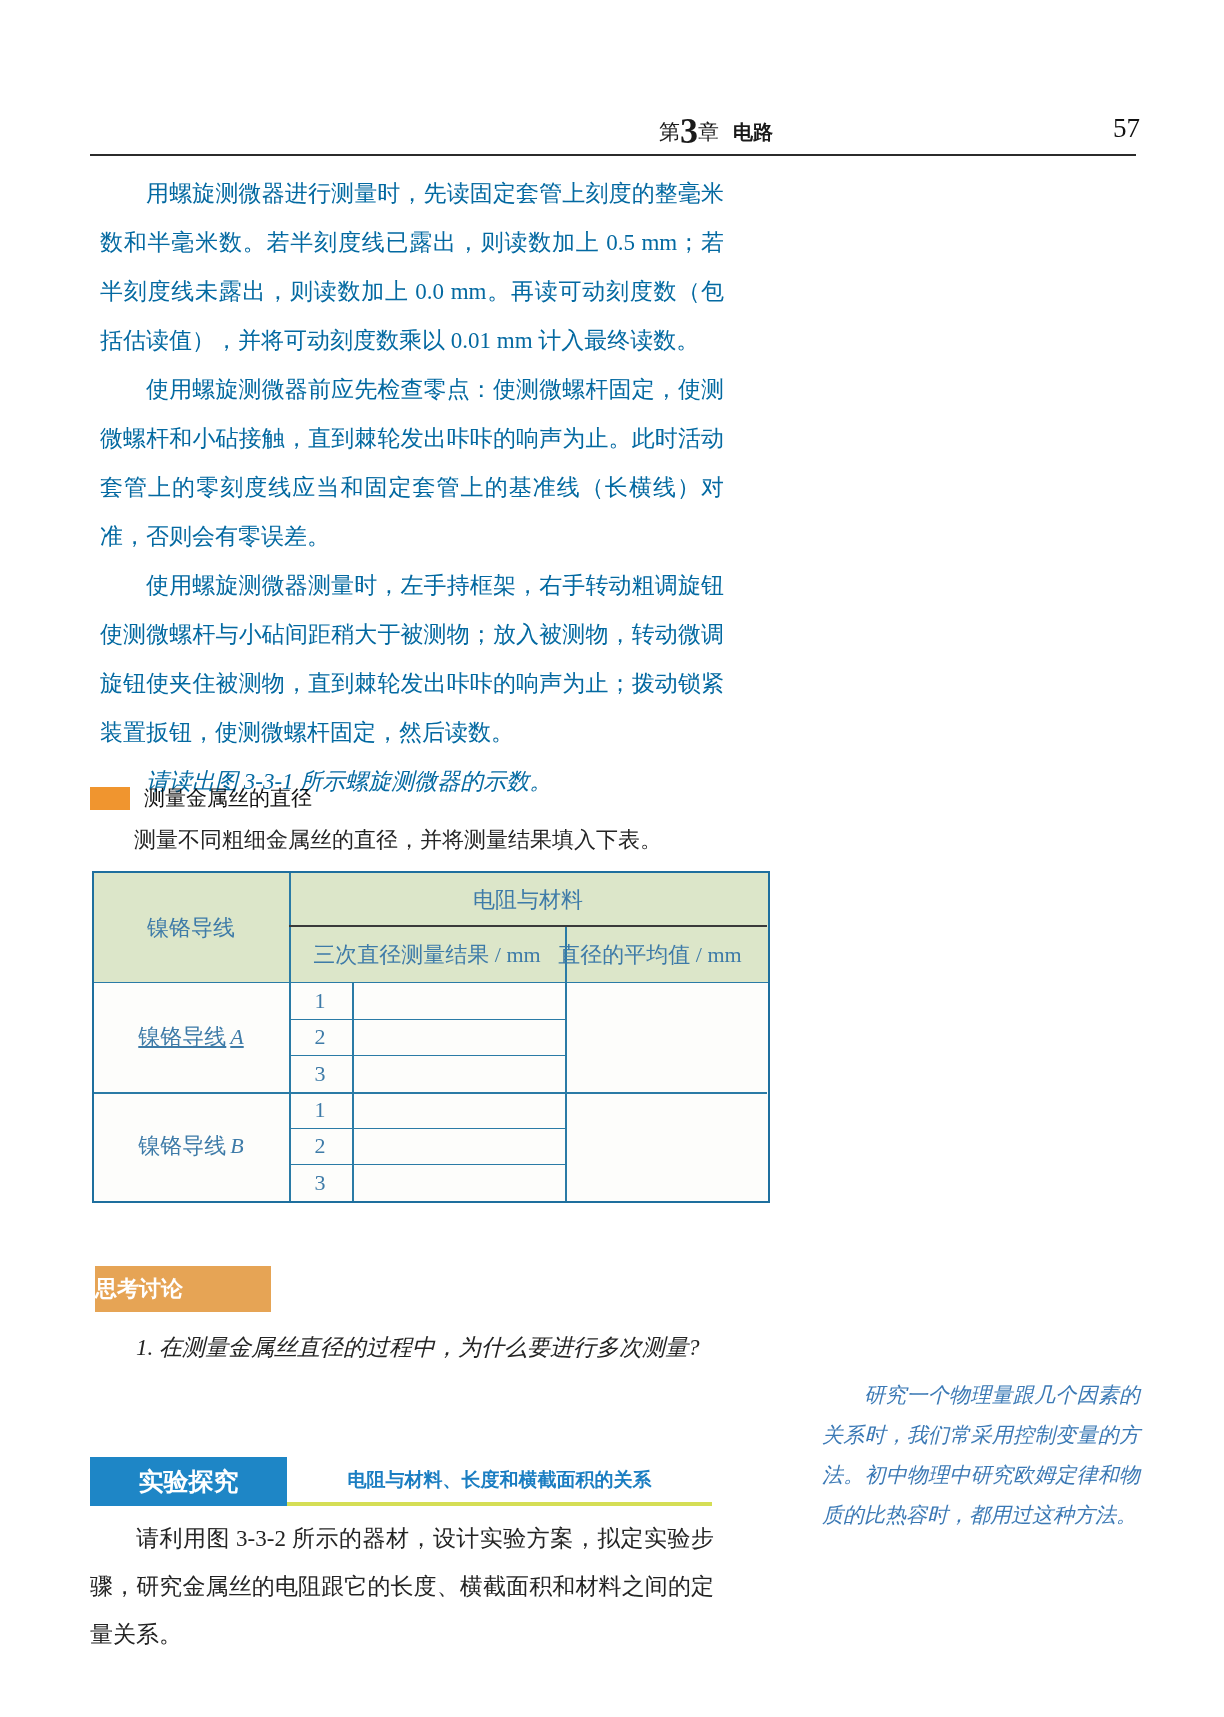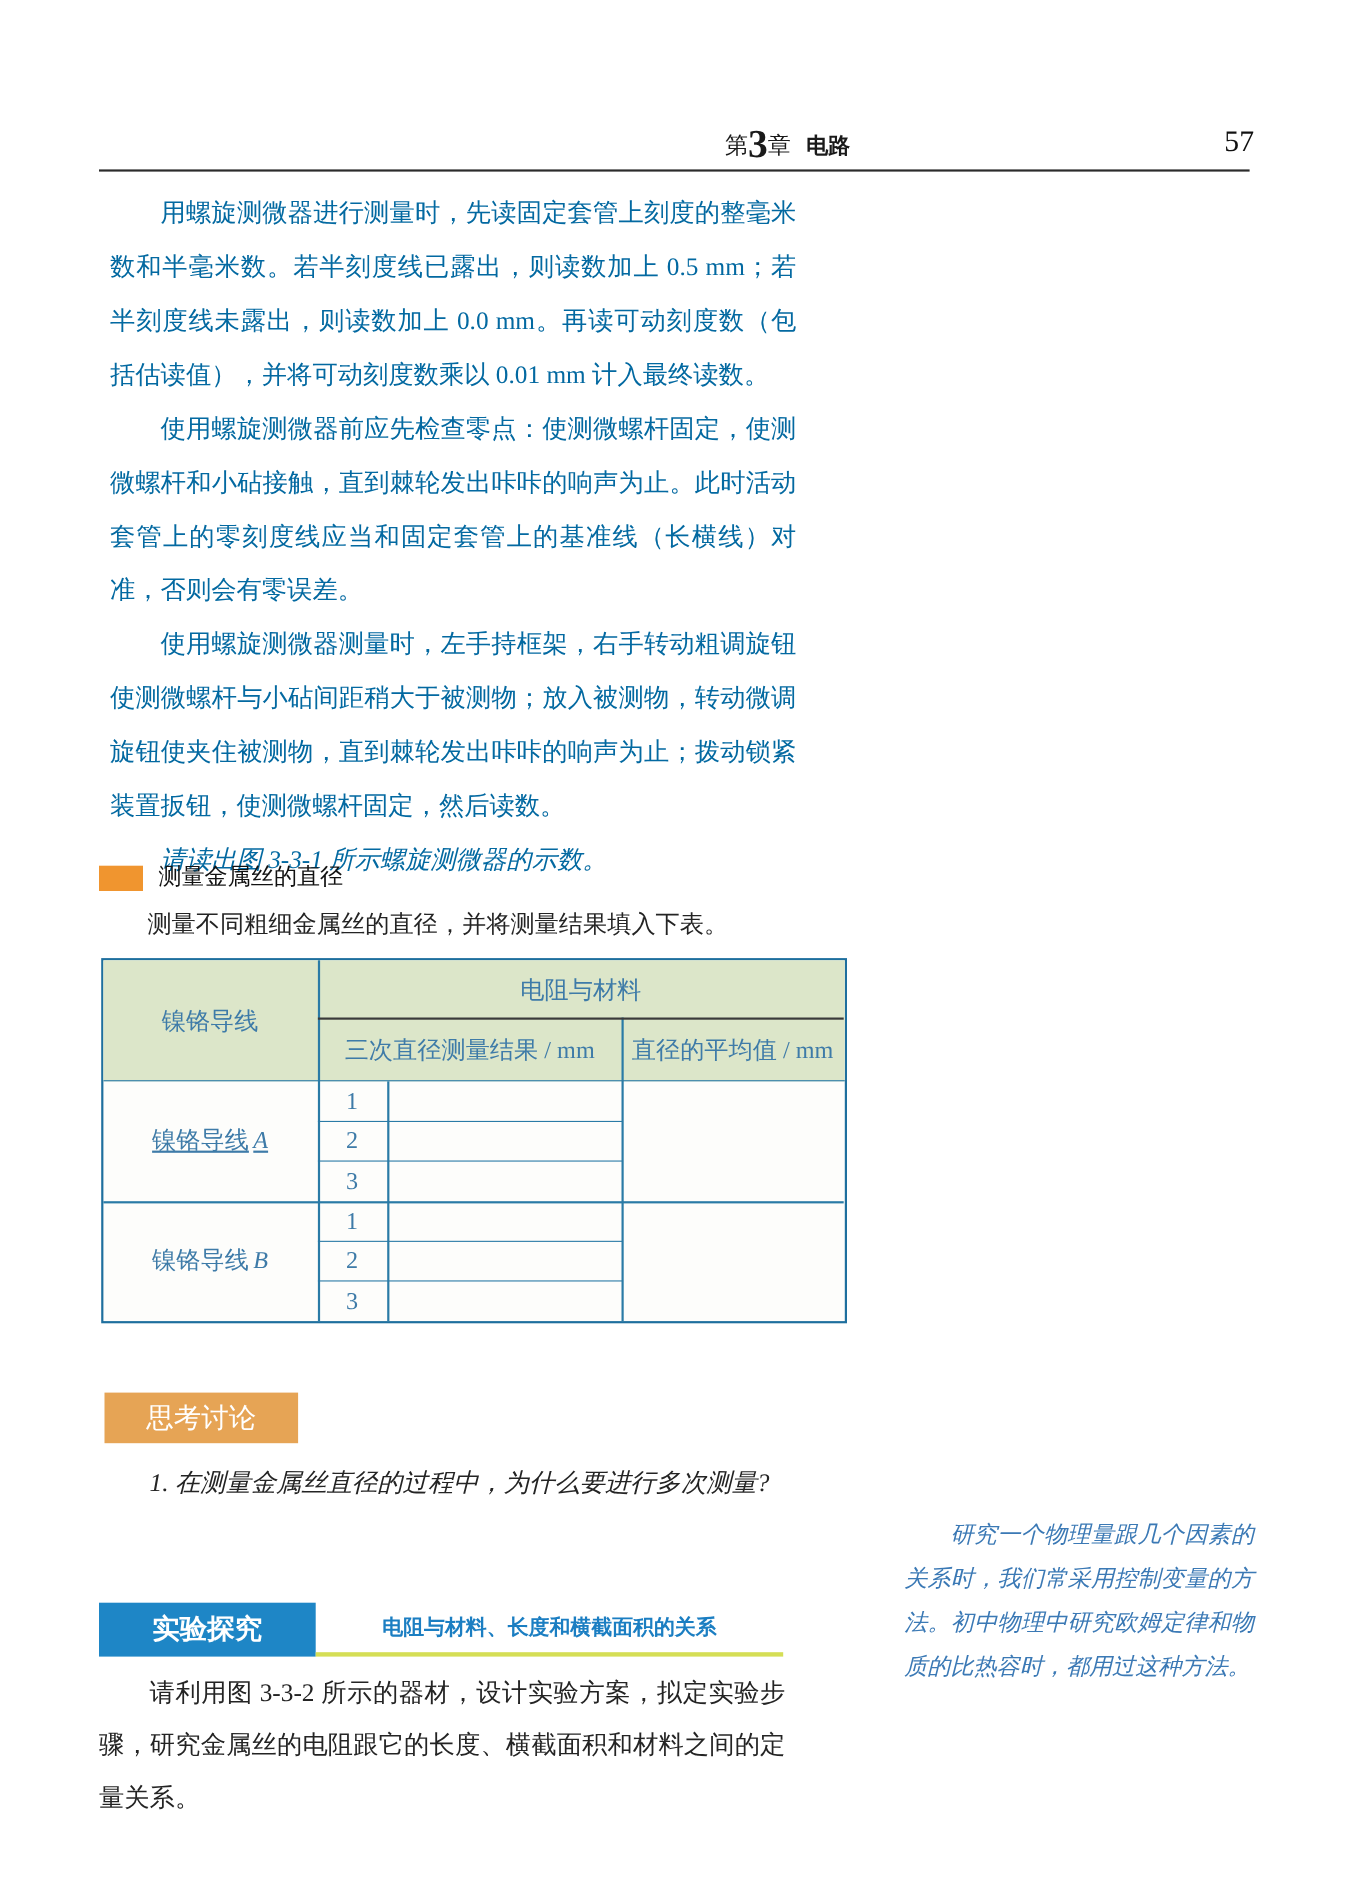--- a/index.html
+++ b/index.html
@@ -74,21 +74,21 @@
     white-space:nowrap;color:#3E7BA8;font-size:22px;
     font-family:"Liberation Serif","DejaVu Serif",serif;
   }
   .tlabel .ital{font-style:italic;margin-left:4px;}
   .tnum{font-size:22px;}
   
   .think-box{
     position:absolute;left:95px;top:1233px;width:176px;height:46px;
     background:#E6A455;color:#ffffff;
     font-family:"Liberation Sans","DejaVu Sans",sans-serif;
-    font-weight:normal;font-size:25px;line-height:46px;text-align:center;
+    font-weight:bold;font-size:22px;line-height:46px;
   }
   .questions{
     position:absolute;left:90px;top:1290px;width:624px;
     font-size:23px;line-height:49px;text-align:justify;
     font-style:italic;color:#242424;
   }
   .questions p{margin:0;text-indent:2em;}
   
   .exp-box{
     position:absolute;left:90px;top:1424px;width:197px;height:49px;
@@ -153,21 +153,21 @@
 
     <div class="tline" style="left:195px;top:146px;width:277px;height:1.2px;"></div>
     <div class="tline" style="left:195px;top:182px;width:277px;height:1.2px;"></div>
     <div class="tline" style="left:0;top:219px;width:673px;height:1.5px;"></div>
     <div class="tline" style="left:195px;top:255px;width:277px;height:1.2px;"></div>
     <div class="tline" style="left:195px;top:291px;width:277px;height:1.2px;"></div>
 
     <div class="tlabel" style="left:97px;top:55px;">镍铬导线</div>
     <div class="tlabel" style="left:434px;top:27px;">电阻与材料</div>
     <div class="tlabel" style="left:333px;top:82px;">三次直径测量结果 / mm</div>
-    <div class="tlabel" style="left:572px;top:82px;">直径的平均值 / mm</div>
+    <div class="tlabel" style="left:556px;top:82px;">直径的平均值 / mm</div>
 
     <div class="tlabel" style="left:97px;top:164px;text-decoration:underline;"><span>镍铬导线</span><span class="ital">A</span></div>
     <div class="tlabel tnum" style="left:226px;top:128px;">1</div>
     <div class="tlabel tnum" style="left:226px;top:164px;">2</div>
     <div class="tlabel tnum" style="left:226px;top:201px;">3</div>
 
     <div class="tlabel" style="left:97px;top:273px;"><span>镍铬导线</span><span class="ital">B</span></div>
     <div class="tlabel tnum" style="left:226px;top:237px;">1</div>
     <div class="tlabel tnum" style="left:226px;top:273px;">2</div>
     <div class="tlabel tnum" style="left:226px;top:310px;">3</div>

